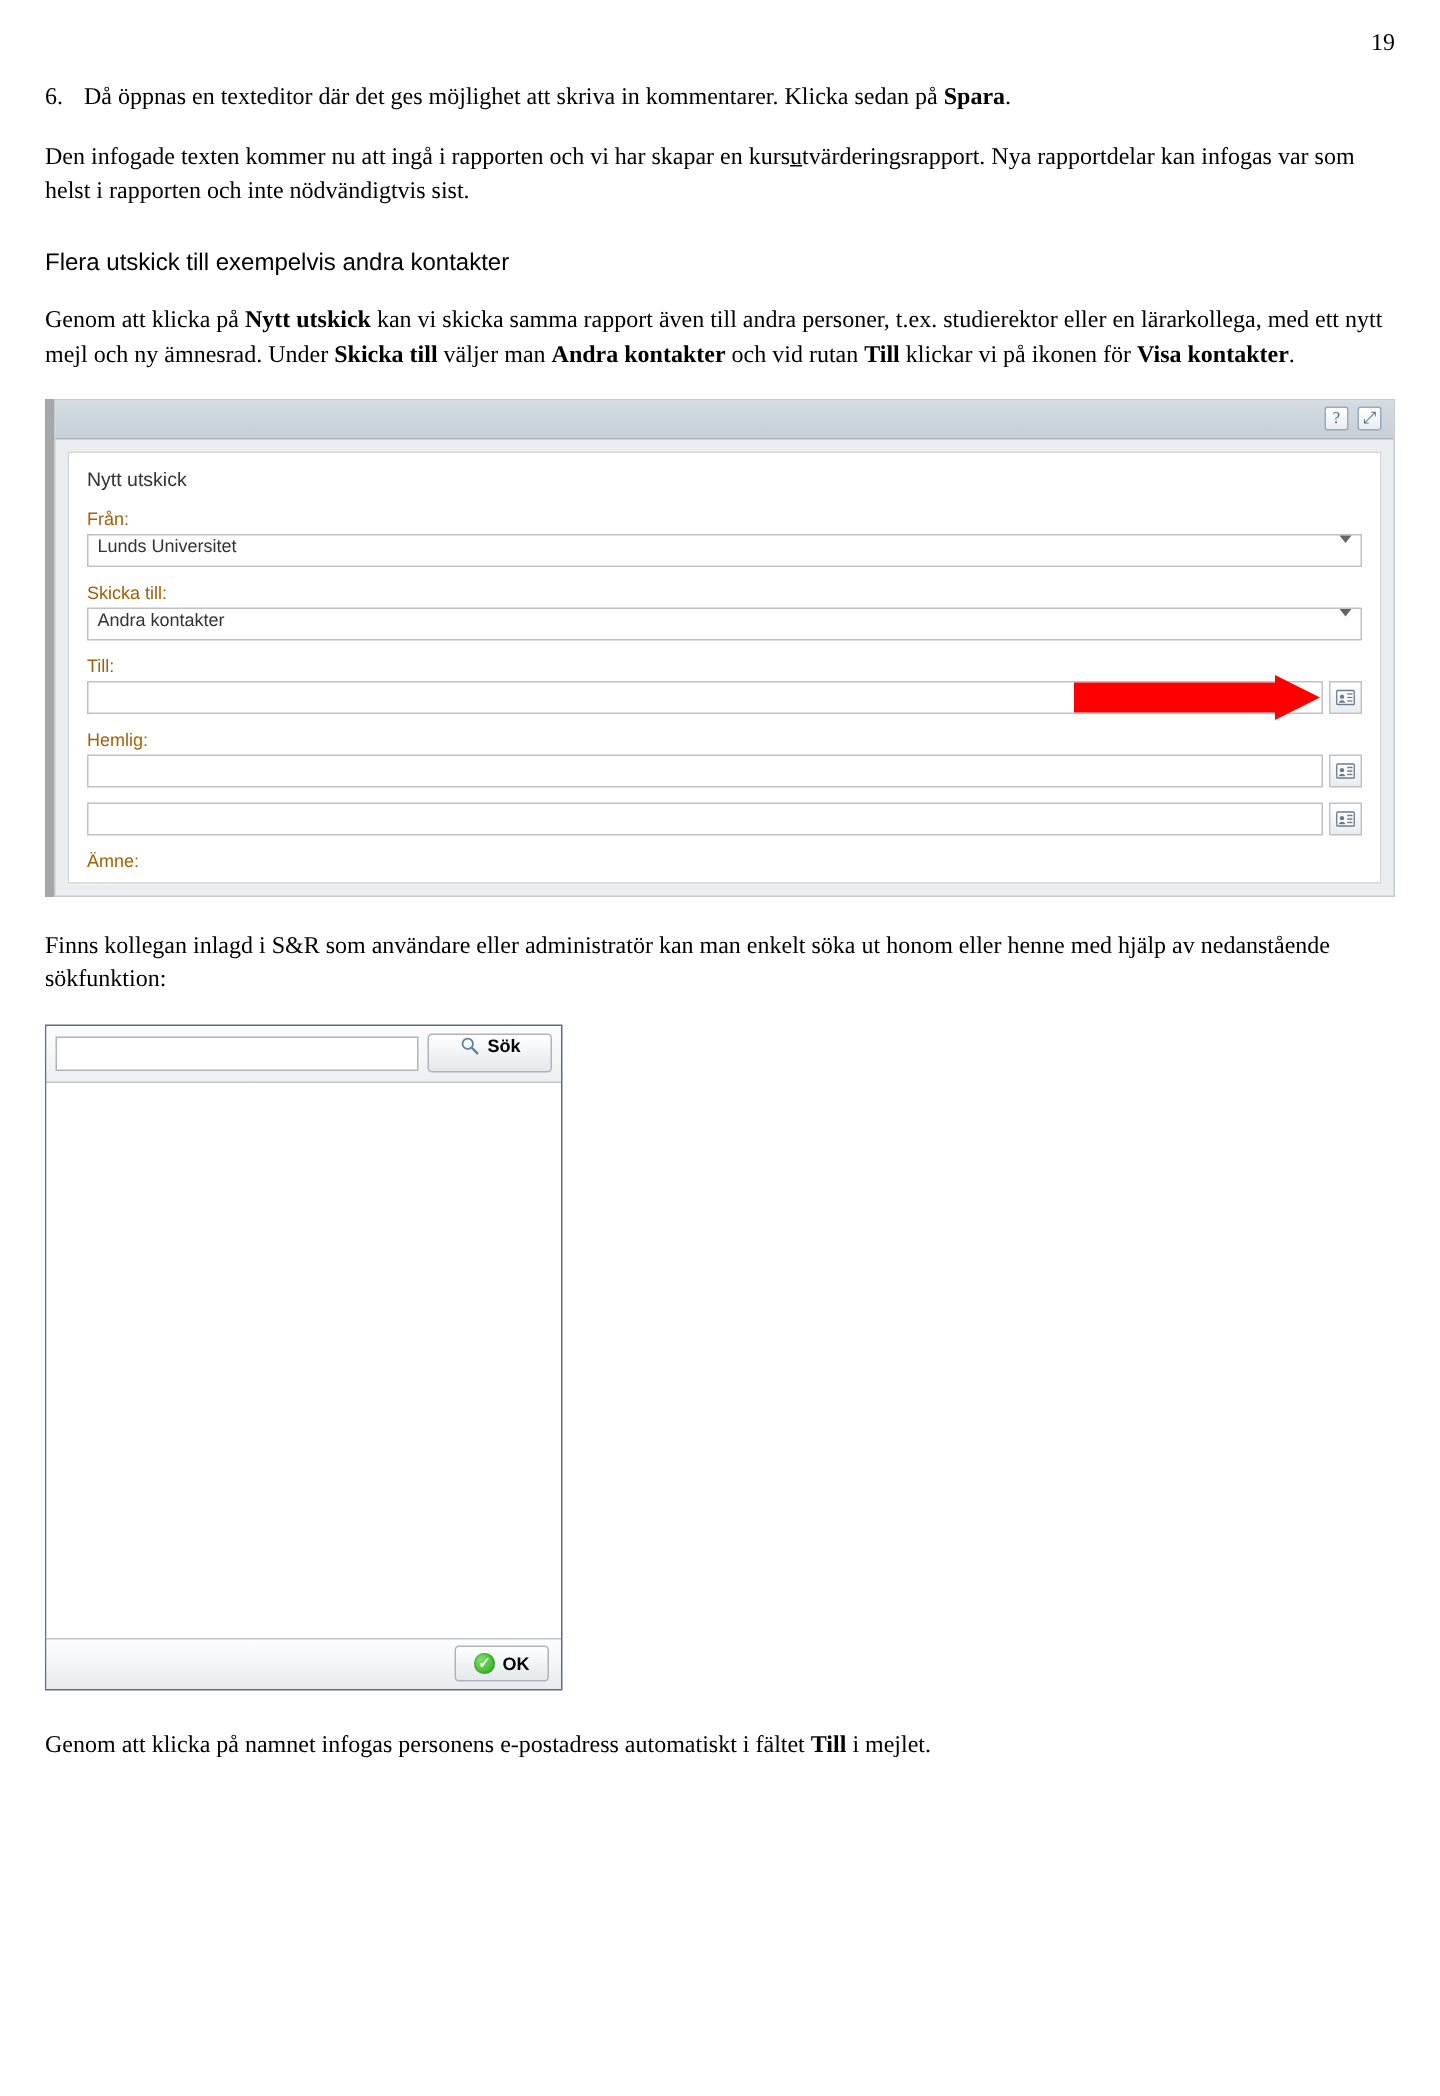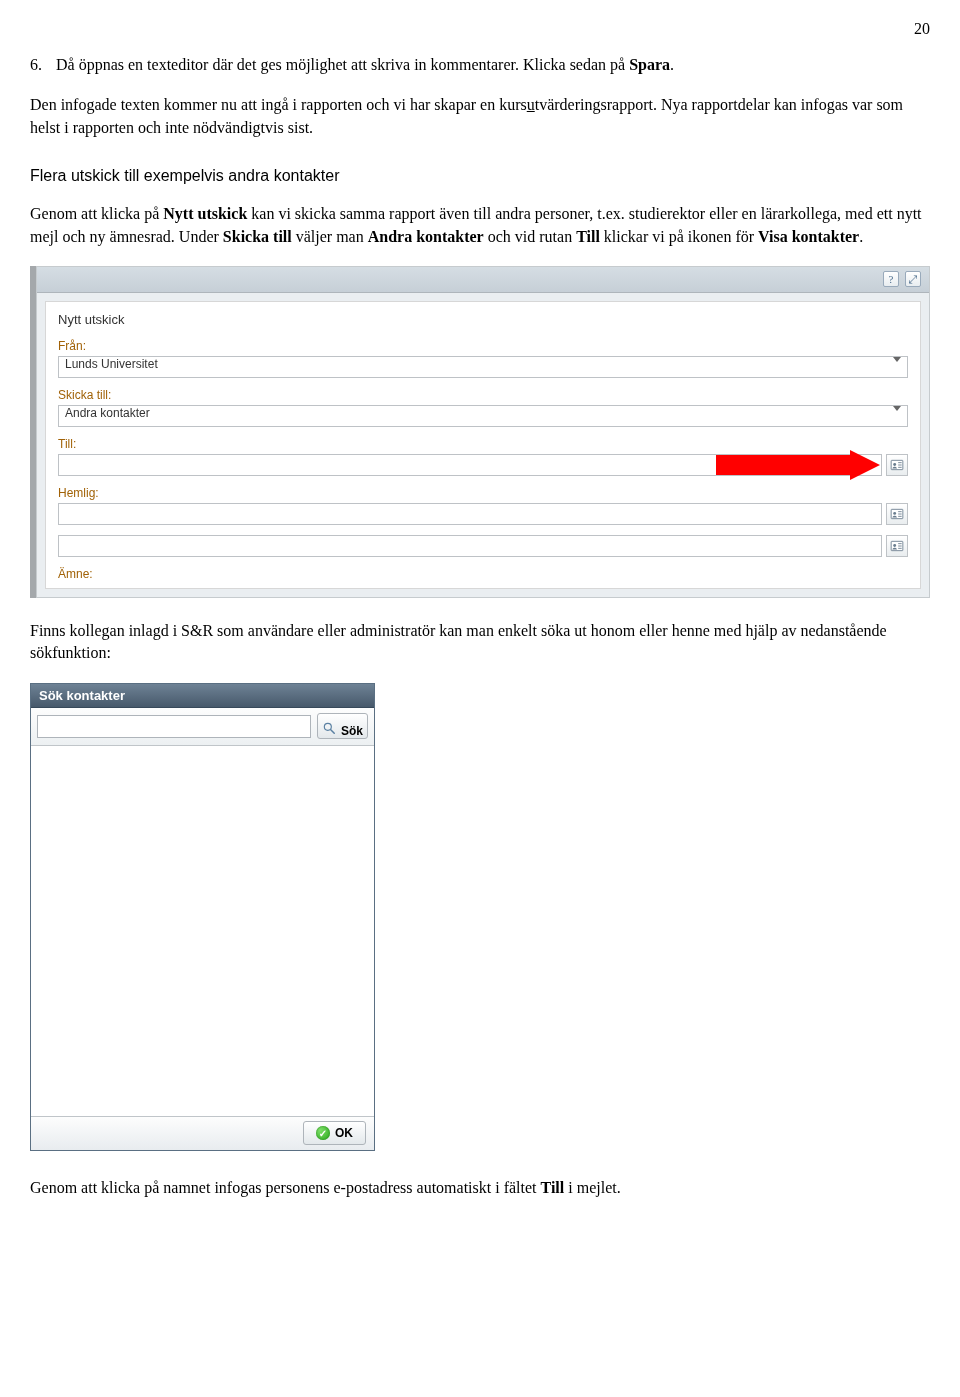--- a/index.html
+++ b/index.html
@@ -182,25 +182,25 @@
       height: 23px;
       border: 1px solid #aeb4ba;
       padding: 0 5px;
       font-size: 12px;
     }
     .search-button {
       height: 26px;
       border: 1px solid #aeb4ba;
       border-radius: 3px;
       background: linear-gradient(#fff, #e3e8eb);
-      padding: 0 4px;
+      padding: 0 20px;
       font-size: 12px;
       font-weight: bold;
       display: inline-flex;
-      align-items: flex-end;
+      align-items: flex-start;
       gap: 5px;
       cursor: pointer;
     }
     .search-icon svg { width: 14px; height: 14px; }
     .search-list {
       flex: 1;
       min-height: 370px;
       background: #fff;
     }
     .search-footer {
@@ -235,21 +235,21 @@
       justify-content: center;
       color: #fff;
       font-size: 10px;
       font-weight: bold;
       box-shadow: inset 0 0 2px #1c7f10;
     }
   </style>
 </head>
 <body>
 
-<div class="page-num">20</div>
+<div class="page-num">19</div>
 
 <div class="para numbered">
   <span class="num-label">6.</span>
   <span>
     <span>Då öppnas en texteditor där det ges möjlighet att skriva in kommentarer. Klicka sedan på </span><span class="bold">Spara</span><span>.</span>
   </span>
 </div>
 
 <p class="para">
   <span>Den infogade texten kommer nu att ingå i rapporten och vi har skapar en kurs</span><span class="underline">u</span><span>tvärderingsrapport. Nya rapportdelar kan infogas var som helst i rapporten och inte nödvändigtvis sist.</span>
@@ -338,21 +338,20 @@
       <label class="form-label">Ämne:</label>
     </div>
   </div>
 </div>
 
 <p class="para">
   <span>Finns kollegan inlagd i S&amp;R som användare eller administratör kan man enkelt söka ut honom eller henne med hjälp av nedanstående sökfunktion:</span>
 </p>
 
 <div class="search-box">
-  <div class="search-header">Sök kontakter</div>
   <div class="search-toolbar">
     <input class="search-input" type="text" style="">
     <button class="search-button">
       <span class="search-icon">
         <svg viewBox="0 0 24 24">
             <circle cx="10" cy="10" r="6" fill="none" stroke="#5a80a2" stroke-width="2"></circle>
             <line x1="15" y1="15" x2="21" y2="21" stroke="#5a80a2" stroke-width="2.5" stroke-linecap="round"></line>
           </svg>
       </span>
       <span>Sök</span>

